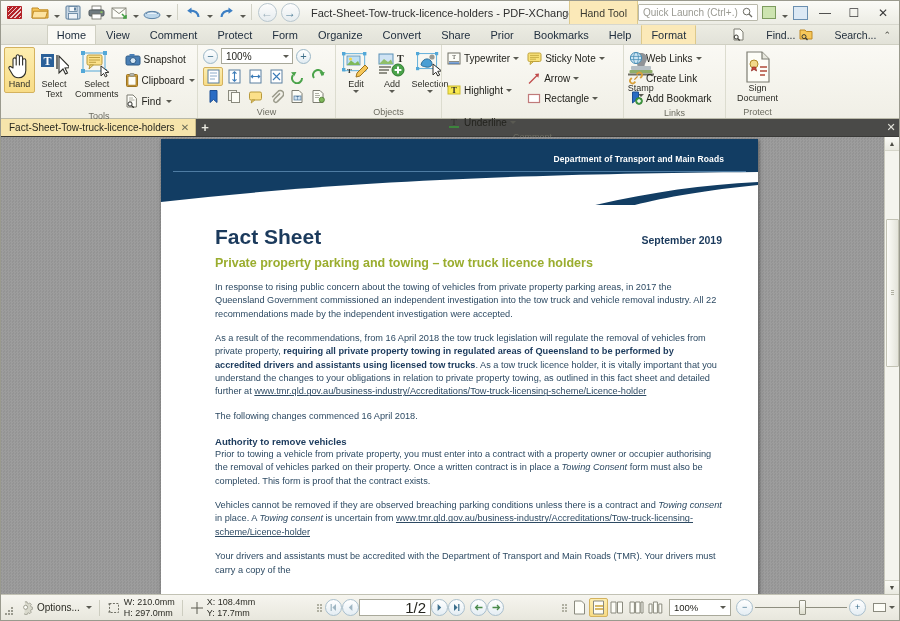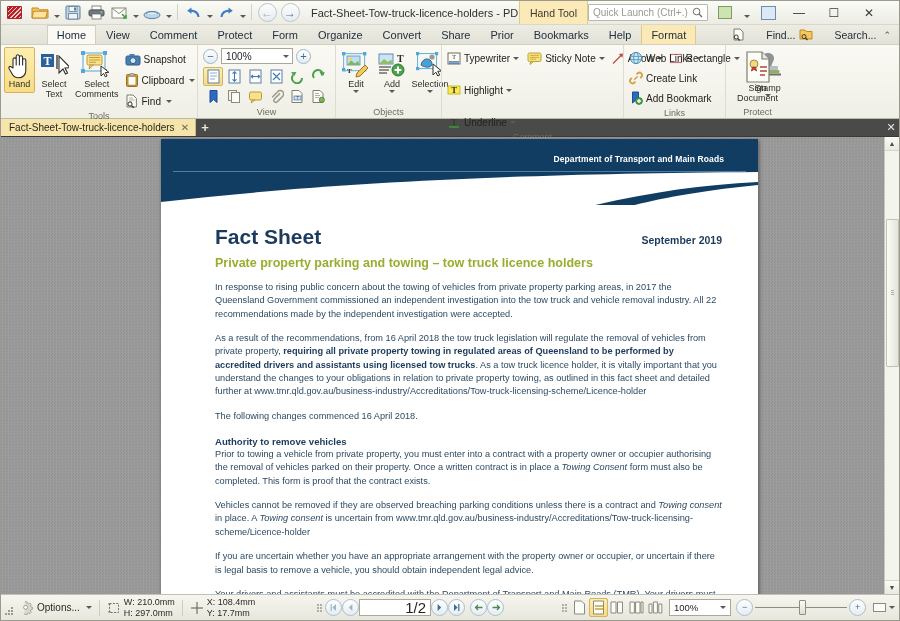--- a/index.html
+++ b/index.html
@@ -55,21 +55,21 @@
   .nav-circ.off { color: #9fb3bd; }
   .title-text {
     flex: 1; display: flex; align-items: center; justify-content: flex-start;
     font-size: 11px; color: #2f2f2f; padding-left: 10px; white-space: nowrap; overflow: hidden;
   }
   .handtool-tab {
     background: #fbe9b8; border-left: 1px solid #ddc98b; border-right: 1px solid #ddc98b;
     font-size: 10.5px; color: #3b3b32; display: flex; align-items: center;
     padding: 0 10px; white-space: nowrap;
   }
-  .tb-right { display: flex; align-items: center; gap: 7px; padding-right: 16px; }
+  .tb-right { display: flex; align-items: center; gap: 1px; padding-right: 2px; }
   .quick-launch {
     width: 120px; height: 17px; border: 1px solid #b9b9ab; background: #fff;
     display: flex; align-items: center; font-size: 10px; color: #9a9a92;
     padding: 0 4px; border-radius: 1px; position: relative;
   }
   .ql-txt { flex: 1; overflow: hidden; white-space: nowrap; }
   .mini-ic {
     width: 20px; height: 19px; display: flex; align-items: center; justify-content: center;
     border: 1px solid transparent;
   }
@@ -203,21 +203,21 @@
   }
   .doc-date { font-size: 10.5px; font-weight: bold; color: #1b3a5c; }
   .doc-h2 { font-size: 12.5px; font-weight: bold; color: #9aad2e; margin-top: 7px; }
   .doc-p {
     font-size: 9.2px; color: #2d4a63; line-height: 1.45; margin-top: 11px; text-align: left;
   }
   .doc-h3 { font-size: 9.6px; font-weight: bold; color: #1b3a5c; margin-top: 13px; }
   .doc-p.tight { margin-top: 1px; }
   .doc-p b { font-weight: bold; color: #1b3a5c; }
   .doc-p i { font-style: italic; }
-  .lnk { color: #2d4a63; }
+  .lnk { color: #2d4a63; text-decoration: underline; }
 
   
   .vscroll {
     width: 15px; background: #f1f1ea; border-left: 1px solid #c9c9bd;
     display: flex; flex-direction: column; align-items: center;
   }
   .vs-arrow {
     width: 15px; height: 14px; display: flex; align-items: center; justify-content: center;
     font-size: 7px; color: #4d4d45; background: linear-gradient(#fbfbf6,#e9e9e0);
     border-bottom: 1px solid #d5d5c9;
@@ -676,21 +676,21 @@
               <svg width="14" height="13" viewBox="0 0 14 13">
                   <text x="7" y="9" font-size="9" fill="#2f2f2a" text-anchor="middle" font-family="Liberation Serif, serif">T</text>
                   <path d="M2 11h10" stroke="#3a9a3a" stroke-width="1.5"></path>
                 </svg>
             </span>
             <span>Underline</span>
             <i class="caret"></i>
           </div>
         </div>
 
-        <div style="display:flex;flex-direction:row;gap:0;padding-top:1px">
+        <div style="display:flex;flex-direction:column;gap:0;padding-top:1px">
           <div class="small-btn">
             <span class="icon">
               <svg width="15" height="13" viewBox="0 0 15 13">
                   <rect x="1" y="1" width="13" height="8.5" rx="1.4" fill="#f9e27a" stroke="#bfa23a"></rect>
                   <path d="M3.6 9.5l-.6 3 3.6-3z" fill="#f9e27a" stroke="#bfa23a"></path>
                   <path d="M3 3.4h9M3 5.4h9M3 7.2h6" stroke="#bfa23a" stroke-width=".8"></path>
                 </svg>
             </span>
             <span>Sticky Note</span>
             <i class="caret"></i>
@@ -709,21 +709,21 @@
             <span class="icon">
               <svg width="14" height="13" viewBox="0 0 14 13">
                   <rect x="1.5" y="2.5" width="11" height="8" fill="#fff" stroke="#c07a7a" stroke-width="1.2"></rect>
                 </svg>
             </span>
             <span>Rectangle</span>
             <i class="caret"></i>
           </div>
         </div>
 
-        <div class="big-btn" style="width:44px;margin-left:4px">
+        <div class="big-btn" style="width:44px;margin-left:12px">
           <div class="bb-ic" style="height:34px">
             <svg width="32" height="34" viewBox="0 0 32 34">
                 <path d="M16 3c4 0 6 2.5 6 5.5 0 3-2.5 4.5-2.5 7.5h-7c0-3-2.5-4.5-2.5-7.5C10 5.5 12 3 16 3z" fill="#8f9296"></path>
                 <rect x="6" y="16" width="20" height="4" rx="1" fill="#b5bec4"></rect>
                 <rect x="4.5" y="20" width="23" height="3.2" rx="1" fill="#8fae6a"></rect>
                 <rect x="3" y="23.5" width="26" height="2" fill="#6f6f64"></rect>
               </svg>
           </div>
           <div class="bb-lab">Stamp</div>
           <i class="caret"></i>
@@ -828,21 +828,20 @@
 
           <p class="doc-p"><span>As a result of the recommendations, from 16 April 2018 the tow truck legislation will regulate the removal of vehicles from private property, </span><b>requiring all private property towing in regulated areas of Queensland to be performed by accredited drivers and assistants using licensed tow trucks</b><span>. As a tow truck licence holder, it is vitally important that you understand the changes to your obligations in relation to private property towing, as outlined in this fact sheet and detailed further at </span><span class="lnk">www.tmr.qld.gov.au/business-industry/Accreditations/Tow-truck-licensing-scheme/Licence-holder</span></p>
 
           <p class="doc-p">The following changes commenced 16 April 2018.</p>
 
           <div class="doc-h3">Authority to remove vehicles</div>
           <p class="doc-p tight"><span>Prior to towing a vehicle from private property, you must enter into a contract with a property owner or occupier authorising the removal of vehicles parked on their property. Once a written contract is in place a </span><i>Towing Consent</i><span> form must also be completed. This form is proof that the contract exists.</span></p>
 
           <p class="doc-p"><span>Vehicles cannot be removed if they are observed breaching parking conditions unless there is a contract and </span><i>Towing consent</i><span> in place. A </span><i>Towing consent</i><span> is uncertain from </span><span class="lnk">www.tmr.qld.gov.au/business-industry/Accreditations/Tow-truck-licensing-scheme/Licence-holder</span></p>
 
-          <p class="doc-p">If you are uncertain whether you have an appropriate arrangement with the property owner or occupier, or uncertain if there is legal basis to remove a vehicle, you should obtain independent legal advice.</p>
 
           <p class="doc-p"><span>Your drivers and assistants must be accredited with the Department of Transport and Main Roads (TMR). Your drivers must carry a copy of the </span></p>
         </div>
       </div>
 
     </div>
 
     <div class="vscroll">
       <div class="vs-arrow">▲</div>
       <div class="vs-track">

